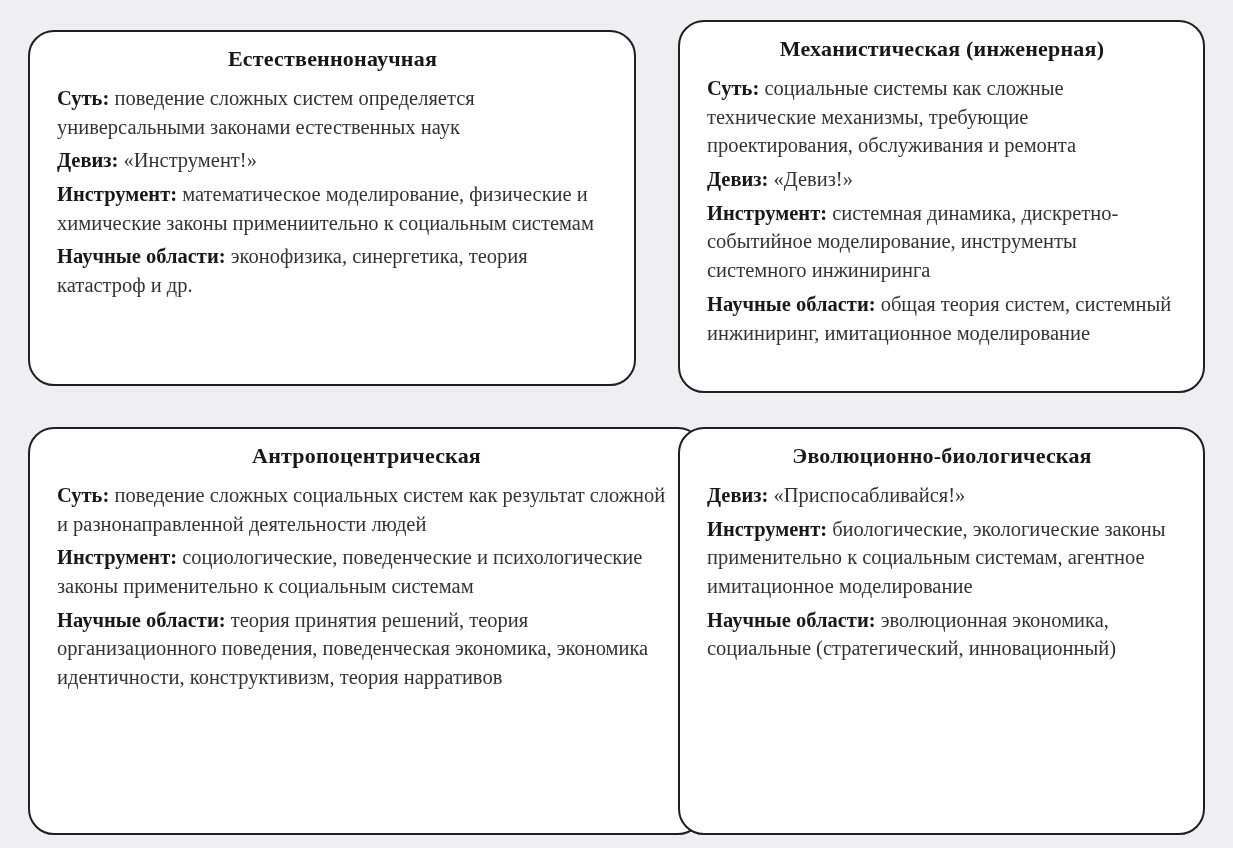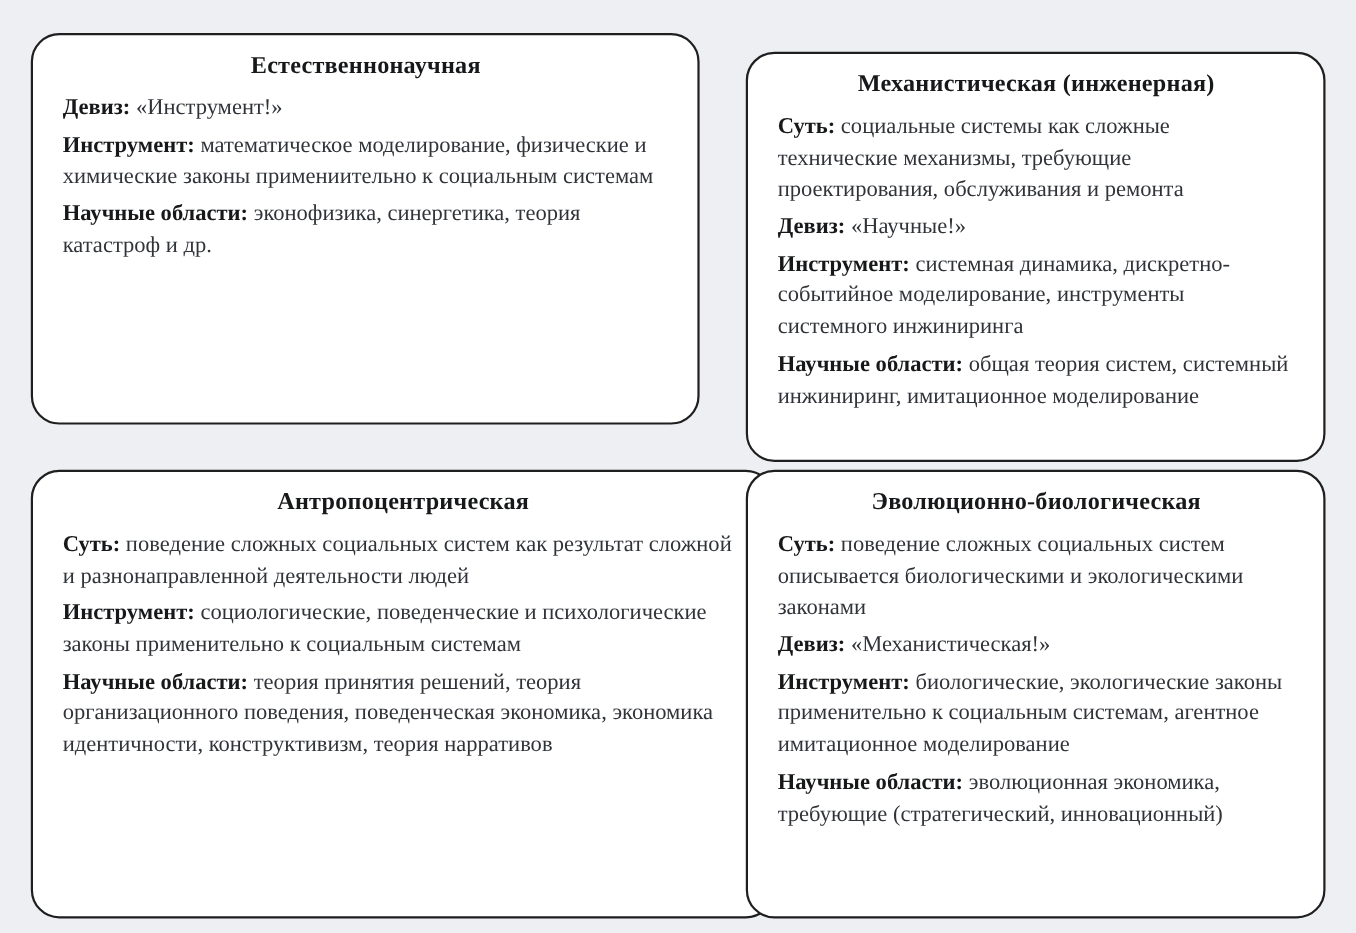--- a/index.html
+++ b/index.html
@@ -21,21 +21,21 @@
     overflow: hidden;
   }
   .card {
     position: absolute;
     background: var(--card-bg);
     border: 2.5px solid var(--border-color);
     border-radius: 26px;
     padding: 10px 26px 0 27px;
   }
   .card.c0 { left: 28px;  top: 30px;  width: 608px; height: 356px; }
-  .card.c1 { left: 678px; top: 47px;  width: 527px; height: 373px; }
+  .card.c1 { left: 678px; top: 20px;  width: 527px; height: 373px; }
   .card.c2 { left: 28px;  top: 427px; width: 676px; height: 408px; }
   .card.c3 { left: 678px; top: 427px; width: 527px; height: 408px; }
   .card-title {
     margin: 4px 0 12px 0;
     text-align: center;
     font-size: 22px;
     font-weight: bold;
     color: var(--title-color);
     letter-spacing: 0.2px;
   }
@@ -47,39 +47,39 @@
   .field b {
     font-weight: bold;
     color: var(--title-color);
   }
 </style>
 </head>
 <body>
 
 <section class="card c0">
   <h2 class="card-title">Естественнонаучная</h2>
+  <p class="field"><b>Суть:</b> <span>поведение сложных систем определяется универсальными законами естественных наук</span></p>
   <p class="field"><b>Девиз:</b> <span>«Инструмент!»</span></p>
   <p class="field"><b>Инструмент:</b> <span>математическое моделирование, физические и химические законы примениительно к социальным системам</span></p>
   <p class="field"><b>Научные области:</b> <span>эконофизика, синергетика, теория катастроф и др.</span></p>
 </section>
 
 <section class="card c1">
   <h2 class="card-title">Механистическая (инженерная)</h2>
   <p class="field"><b>Суть:</b> <span>социальные системы как сложные технические механизмы, требующие проектирования, обслуживания и ремонта</span></p>
-  <p class="field"><b>Девиз:</b> <span>«Научные!»</span></p>
+  <p class="field"><b>Девиз:</b> <span>«Девиз!»</span></p>
   <p class="field"><b>Инструмент:</b> <span>системная динамика, дискретно-событийное моделирование, инструменты системного инжиниринга</span></p>
   <p class="field"><b>Научные области:</b> <span>общая теория систем, системный инжиниринг, имитационное моделирование</span></p>
 </section>
 
 <section class="card c2">
   <h2 class="card-title">Антропоцентрическая</h2>
   <p class="field"><b>Суть:</b> <span>поведение сложных социальных систем как результат сложной и разнонаправленной деятельности людей</span></p>
   <p class="field"><b>Инструмент:</b> <span>социологические, поведенческие и психологические законы применительно к социальным системам</span></p>
   <p class="field"><b>Научные области:</b> <span>теория принятия решений, теория организационного поведения, поведенческая экономика, экономика идентичности, конструктивизм, теория нарративов</span></p>
 </section>
 
 <section class="card c3">
   <h2 class="card-title">Эволюционно-биологическая</h2>
-  <p class="field"><b>Суть:</b> <span>поведение сложных социальных систем описывается биологическими и экологическими законами</span></p>
-  <p class="field"><b>Девиз:</b> <span>«Механистическая!»</span></p>
+  <p class="field"><b>Девиз:</b> <span>«Приспосабливайся!»</span></p>
   <p class="field"><b>Инструмент:</b> <span>биологические, экологические законы применительно к социальным системам, агентное имитационное моделирование</span></p>
-  <p class="field"><b>Научные области:</b> <span>эволюционная экономика, требующие (стратегический, инновационный)</span></p>
+  <p class="field"><b>Научные области:</b> <span>эволюционная экономика, социальные (стратегический, инновационный)</span></p>
 </section>
 
 </body></html>

